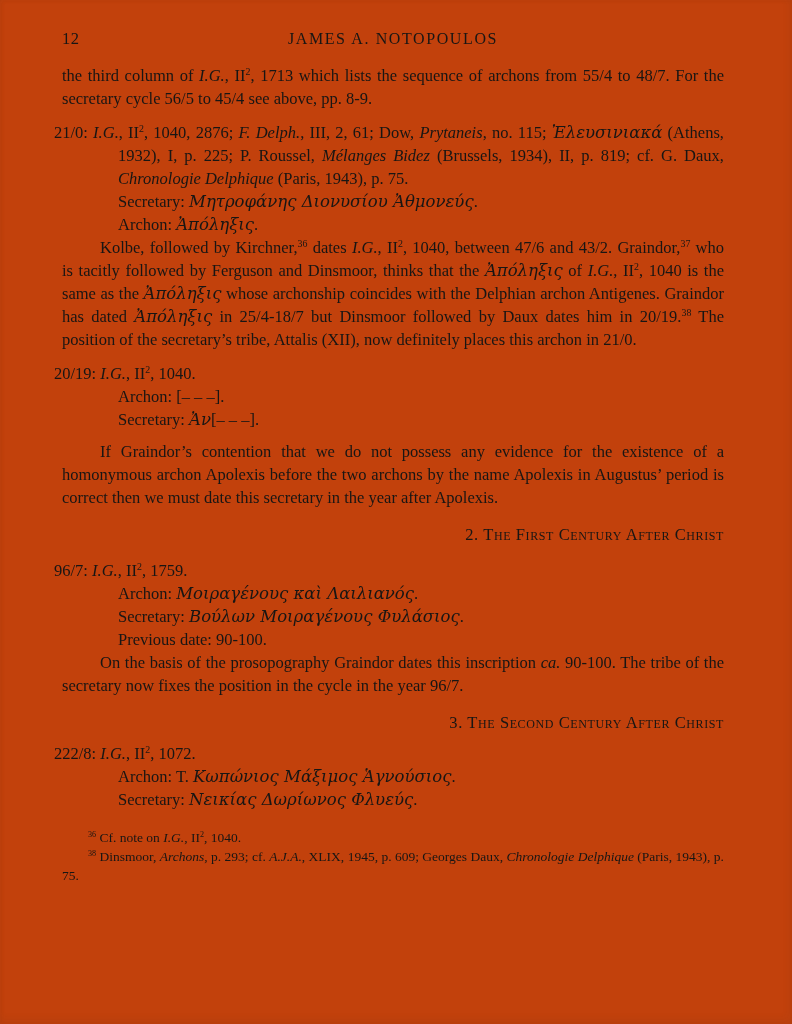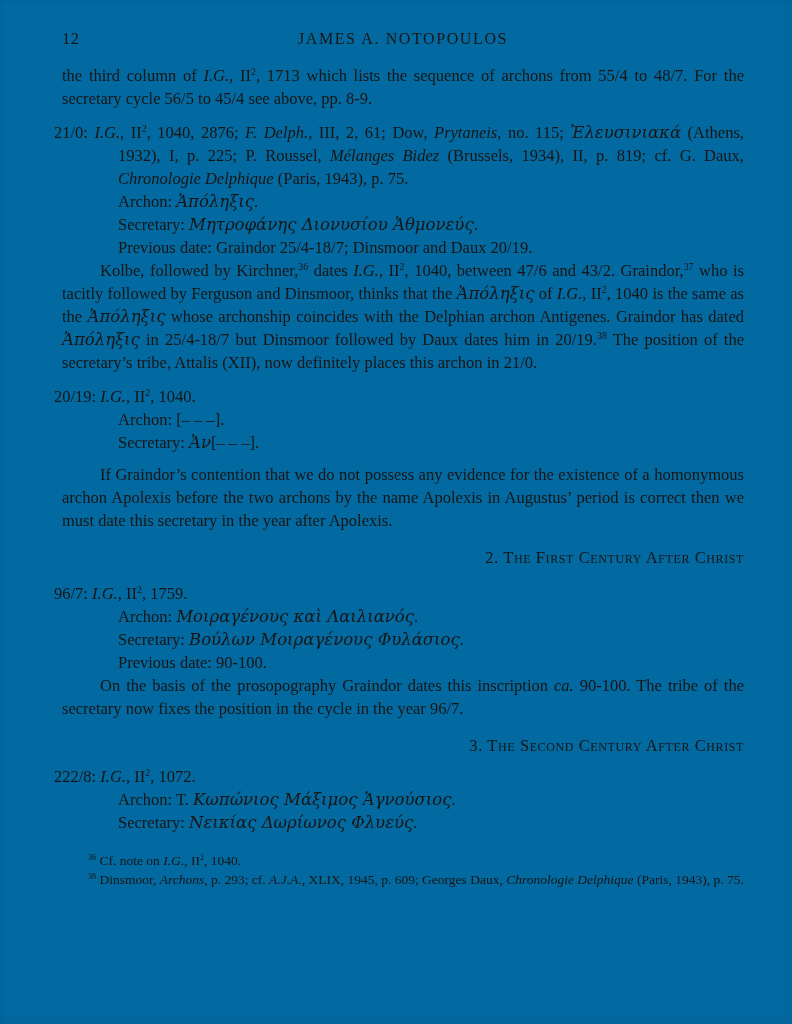--- a/index.html
+++ b/index.html
@@ -1,22 +1,22 @@
 <!DOCTYPE html>
 <html><head>
 <meta charset="utf-8">
 <style>
   html,body { margin:0; padding:0; background:#d8d8d4; }
   .page {
     position:relative;
     width:792px; height:1024px;
     box-sizing:border-box;
     margin:0 auto;
-    padding:27px 48px 0 62px;
-    background:#0369a1;
+    padding:27px 68px 0 62px;
+    background:#c2410c;
     color:#181614;
     font-family:"Liberation Serif","DejaVu Serif",serif;
     font-size:16.5px;
     line-height:23px;
     overflow:hidden;
   }
   .page::after {
     content:""; position:absolute; inset:0; pointer-events:none;
     box-shadow: inset -2px -4px 8px rgba(60,60,55,0.07), inset 1px 1px 4px rgba(60,60,55,0.04);
   }
@@ -55,23 +55,22 @@
 
   <div class="header">
     <span class="pagenum">12</span>
     <span class="running-title">JAMES A. NOTOPOULOS</span>
   </div>
 
   <p class="para intro"><span>the third column of </span><span class="it">I.G.</span><span>, II</span><span class="sup">2</span><span>, 1713 which lists the sequence of archons from 55/4 to 48/7.  For the secretary cycle 56/5 to 45/4 see above, pp. 8-9.</span></p>
 
   <div>
     <p class="entry-head"><span>21/0: </span><span class="it">I.G.</span><span>, II</span><span class="sup">2</span><span>, 1040, 2876; </span><span class="it">F. Delph.</span><span>, III, 2, 61; Dow, </span><span class="it">Prytaneis</span><span>, no. 115; </span><span class="gk">Ἐλευσινιακά</span><span> (Athens, 1932), I, p. 225; P. Roussel, </span><span class="it">Mélanges Bidez</span><span> (Brussels, 1934), II, p. 819; cf. G. Daux, </span><span class="it">Chronologie Delphique</span><span> (Paris, 1943), p. 75.</span></p>
+    <p class="detail"><span>Secretary: </span><span class="gk">Μητροφάνης Διονυσίου Ἀθμονεύς</span><span>.</span></p>
     <p class="detail"><span>Archon: </span><span class="gk">Ἀπόληξις</span><span>.</span></p>
-    <p class="detail"><span>Secretary: </span><span class="gk">Μητροφάνης Διονυσίου Ἀθμονεύς</span><span>.</span></p>
-    <p class="detail"><span>Previous date: Graindor 25/4-18/7; Dinsmoor and Daux 20/19.</span></p>
   </div>
 
   <p class="para first-indent"><span>Kolbe, followed by Kirchner,</span><span class="sup">36</span><span> dates </span><span class="it">I.G.</span><span>, II</span><span class="sup">2</span><span>, 1040, between 47/6 and 43/2. Graindor,</span><span class="sup">37</span><span> who is tacitly followed by Ferguson and Dinsmoor, thinks that the </span><span class="gk">Ἀπόληξις</span><span> of </span><span class="it">I.G.</span><span>, II</span><span class="sup">2</span><span>, 1040 is the same as the </span><span class="gk">Ἀπόληξις</span><span> whose archonship coincides with the Delphian archon Antigenes.  Graindor has dated </span><span class="gk">Ἀπόληξις</span><span> in 25/4-18/7 but Dinsmoor followed by Daux dates him in 20/19.</span><span class="sup">38</span><span>  The position of the secretary’s tribe, Attalis (XII), now definitely places this archon in 21/0.</span></p>
 
   <div>
     <p class="entry-head"><span>20/19: </span><span class="it">I.G.</span><span>, II</span><span class="sup">2</span><span>, 1040.</span></p>
     <p class="detail"><span>Archon: [– – –].</span></p>
     <p class="detail"><span>Secretary: </span><span class="gk">Ἀν</span><span>[– – –].</span></p>
   </div>
 

